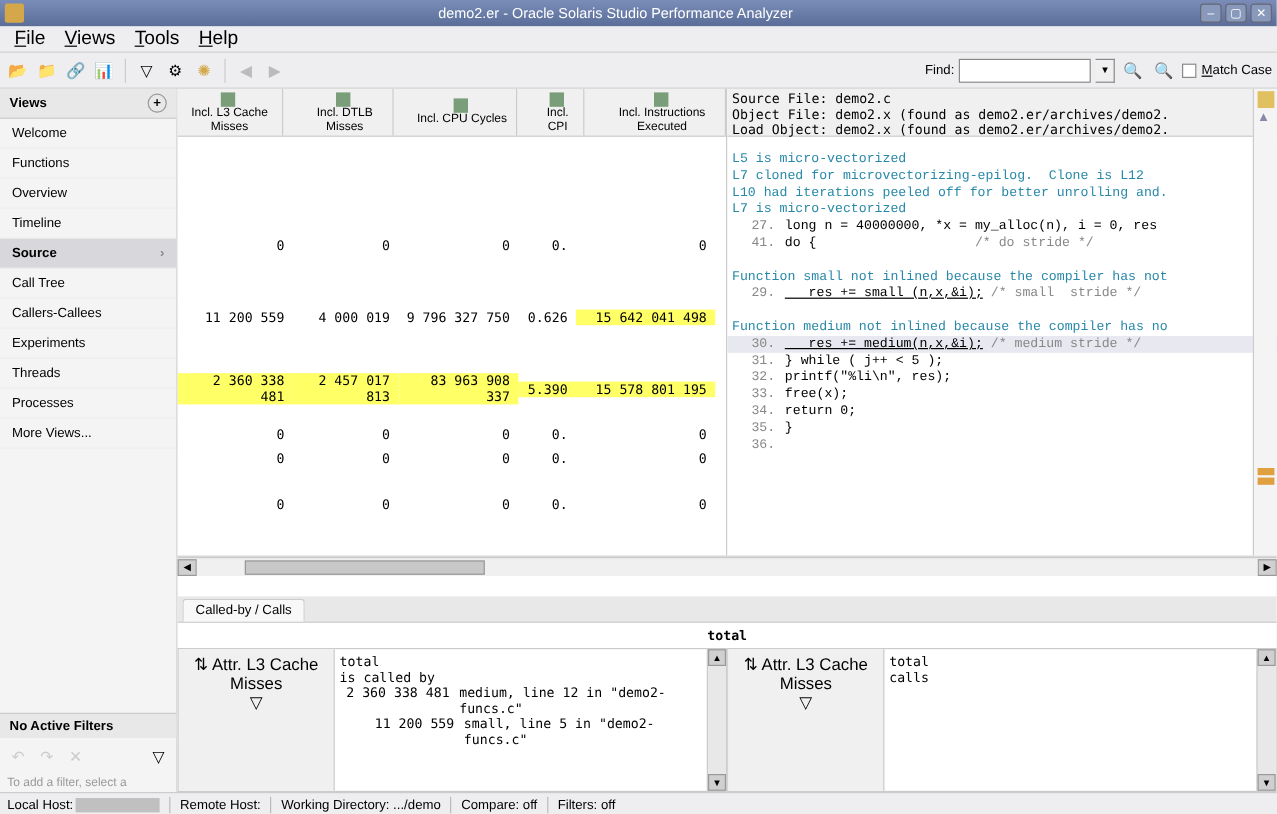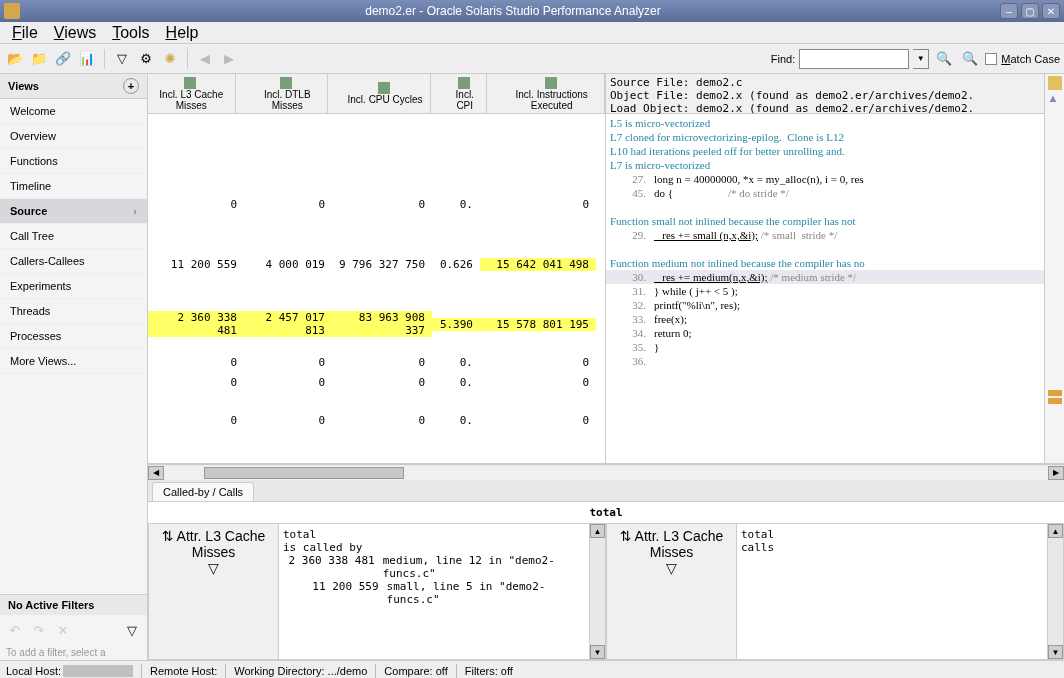--- a/index.html
+++ b/index.html
@@ -35,36 +35,36 @@
 .metrics-header { display: flex; background: #f0f0f0; border-bottom: 1px solid #ccc; height: 40px; gap: 12px; }
 .mh-col { border-right: 1px solid #ccc; padding: 2px 4px; text-align: center; font-size: 10px; display: flex; flex-direction: column; align-items: center; justify-content: center; }
 .mh-icon { display: inline-block; width: 12px; height: 12px; background: #7a9e7a; margin-right: 2px; vertical-align: middle; }
 .metrics-body { font-family: monospace; font-size: 11px; }
 .m-row { display: flex; height: 20px; align-items: center; }
 .m-cell { text-align: right; padding: 0 6px; border-right: 1px solid transparent; }
 .m-row.hl .m-cell { background: #ffff66; }
 .m-row.hl-partial .m-cell.hlc { background: #ffff66; }
 .source-pane { flex: 1; overflow: hidden; position: relative; }
 .source-header { background: #f0f0f0; border-bottom: 1px solid #ccc; font-family: monospace; font-size: 11px; padding: 2px 4px; height: 40px; }
-.source-body { font-family: Liberation Serif, serif; font-size: 11px; padding: 2px 0; }
+.source-body { font-family: Liberation Mono, monospace; font-size: 11px; padding: 12px 0; }
 .src-line { padding: 1px 4px; white-space: pre; }
 .src-line.anno { color: #2888a8; }
 .src-line.hl { background: #e8e8f0; }
 .src-ln { display: inline-block; width: 36px; text-align: right; color: #888; margin-right: 8px; }
 .src-code { }
 .src-code u { text-decoration: underline; }
 .src-comment { color: #888; }
 .right-gutter { position: absolute; right: 0; top: 0; width: 20px; height: 100%; background: #f4f4f4; border-left: 1px solid #ccc; }
 .rg-icon { width: 14px; height: 14px; margin: 2px auto; display: block; }
 .hscroll { height: 16px; background: #e8e8e8; border-top: 1px solid #ccc; display: flex; align-items: center; }
 .hscroll-btn { width: 16px; height: 14px; background: #d0d0d0; border: 1px solid #999; font-size: 8px; display: flex; align-items: center; justify-content: center; }
 .hscroll-track { flex: 1; height: 14px; background: #f0f0f0; position: relative; }
 .hscroll-thumb { position: absolute; left: 40px; width: 200px; height: 12px; top: 1px; background: #c8c8c8; border: 1px solid #999; }
 .bottom-pane { flex: 1; display: flex; flex-direction: column; }
-.tab-bar { background: #e8e8e8; border-bottom: 1px solid #ccc; padding: 2px 4px 0; }
+.tab-bar { background: #e8e8e8; border-bottom: 1px solid #ccc; padding: 2px 4px 0; margin-top: 17px; }
 .tab { display: inline-block; background: #f8f8f8; border: 1px solid #ccc; border-bottom: none; padding: 3px 10px; font-size: 11px; border-radius: 3px 3px 0 0; }
 .total-label { text-align: center; font-family: monospace; font-weight: bold; padding: 4px; }
 .calls-split { display: flex; flex: 1; }
 .calls-half { flex: 1; border: 1px solid #ccc; display: flex; position: relative; }
 .calls-col-h { width: 130px; background: #f0f0f0; border-right: 1px solid #ccc; padding: 4px; text-align: center; font-size: 14px; }
 .calls-content { flex: 1; padding: 4px; font-family: monospace; font-size: 11px; }
 .calls-row { display: flex; }
 .calls-val { width: 110px; text-align: right; padding-right: 8px; }
 .vscroll { width: 16px; background: #e8e8e8; border-left: 1px solid #ccc; display: flex; flex-direction: column; }
 .vscroll-btn { height: 14px; background: #d0d0d0; border: 1px solid #999; font-size: 8px; display: flex; align-items: center; justify-content: center; }
@@ -118,22 +118,22 @@
 </div>
 
 <div class="main">
   <div class="sidebar">
     <div class="sb-header">
       <span>Views</span>
       <span class="sb-plus">+</span>
     </div>
     <div id="sb-items">
         <div class="sb-item">Welcome</div>
+        <div class="sb-item">Functions</div>
         <div class="sb-item">Overview</div>
-        <div class="sb-item">Functions</div>
         <div class="sb-item">Timeline</div>
         <div class="sb-item active">Source</div>
         <div class="sb-item">Call Tree</div>
         <div class="sb-item">Callers-Callees</div>
         <div class="sb-item">Experiments</div>
         <div class="sb-item">Threads</div>
         <div class="sb-item">Processes</div>
         <div class="sb-item">More Views...</div>
       </div>
     <div class="sb-spacer"></div>
@@ -243,21 +243,21 @@
           <div>Source File: demo2.c</div>
           <div>Object File: demo2.x (found as demo2.er/archives/demo2.</div>
           <div>Load Object: demo2.x (found as demo2.er/archives/demo2.</div>
         </div>
         <div class="source-body" id="sb">
             <div class="src-line anno">L5 is micro-vectorized</div>
             <div class="src-line anno">L7 cloned for microvectorizing-epilog.  Clone is L12</div>
             <div class="src-line anno">L10 had iterations peeled off for better unrolling and.</div>
             <div class="src-line anno">L7 is micro-vectorized</div>
             <div class="src-line"><span class="src-ln">27.</span><span class="src-code">long n = 40000000, *x = my_alloc(n), i = 0, res</span></div>
-            <div class="src-line"><span class="src-ln">45.</span><span class="src-code">do {                    <span class="src-comment">/* do stride */</span></span></div>
+            <div class="src-line"><span class="src-ln">41.</span><span class="src-code">do {                    <span class="src-comment">/* do stride */</span></span></div>
             <div class="src-line">&nbsp;</div>
             <div class="src-line anno">Function small not inlined because the compiler has not</div>
             <div class="src-line"><span class="src-ln">29.</span><span class="src-code"><u>   res += small (n,x,&amp;i);</u><span class="src-comment"> /* small  stride */</span></span></div>
             <div class="src-line">&nbsp;</div>
             <div class="src-line anno">Function medium not inlined because the compiler has no</div>
             <div class="src-line hl"><span class="src-ln">30.</span><span class="src-code"><u>   res += medium(n,x,&amp;i);</u><span class="src-comment"> /* medium stride */</span></span></div>
             <div class="src-line"><span class="src-ln">31.</span><span class="src-code">} while ( j++ &lt; 5 );</span></div>
             <div class="src-line"><span class="src-ln">32.</span><span class="src-code">printf("%li\n", res);</span></div>
             <div class="src-line"><span class="src-ln">33.</span><span class="src-code">free(x);</span></div>
             <div class="src-line"><span class="src-ln">34.</span><span class="src-code">return 0;</span></div>

